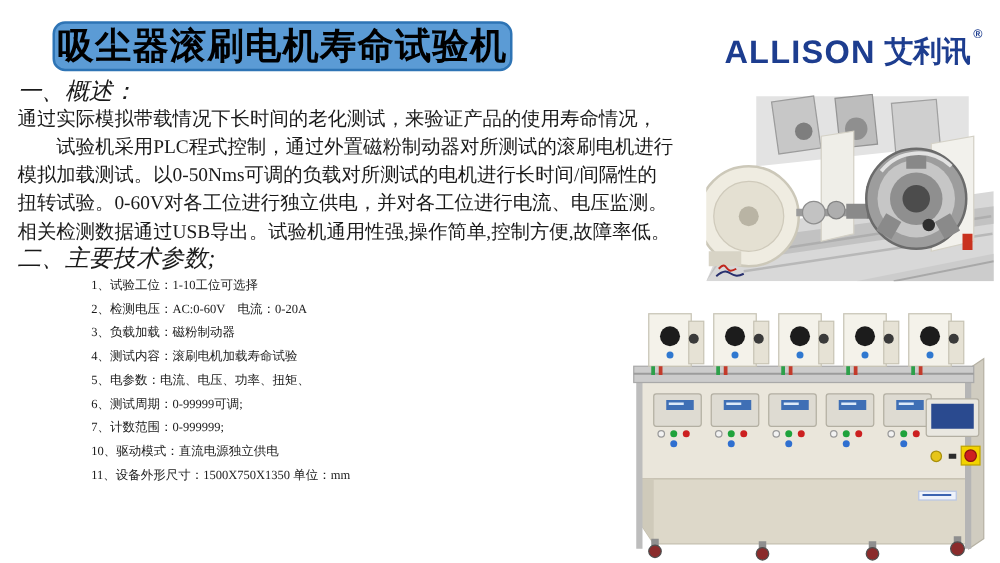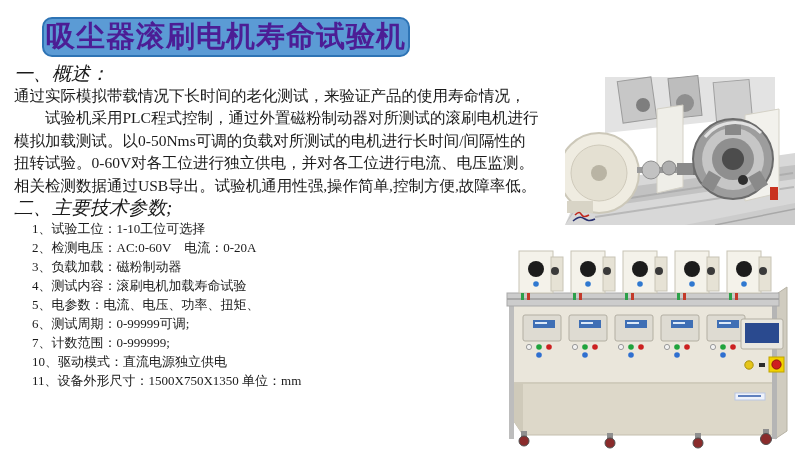--- a/index.html
+++ b/index.html
@@ -5,49 +5,54 @@
   html,body{margin:0;padding:0;background:#ffffff;}
   .page{
     position:relative;width:800px;height:450px;background:#ffffff;overflow:hidden;
     font-family:"Liberation Serif","DejaVu Serif",serif;color:#1a1a1a;
   }
   
   .title-banner{
     position:absolute;left:42px;top:17px;width:368px;height:40px;
     background:#5b9bd5;border:2px solid #2e74b5;border-radius:10px;
     display:flex;align-items:center;justify-content:center;
-    font-size:29px;font-weight:bold;letter-spacing:1px;color:#4c1d95;
+    font-size:29px;font-weight:bold;letter-spacing:1px;color:#000000;
     box-sizing:border-box;
   }
   .logo{
     position:absolute;right:14px;top:26px;display:flex;align-items:flex-start;
     font-family:"Liberation Sans","DejaVu Sans",sans-serif;color:#1d3d8f;
   }
   .logo .brand{font-size:26px;font-weight:bold;letter-spacing:1px;line-height:30px;}
   .logo .brand-cn{font-size:23px;font-weight:bold;margin-left:7px;line-height:31px;}
   .logo .reg{font-size:10px;font-weight:bold;margin-left:2px;line-height:12px;position:relative;top:-4px;}
   
   .body-text{position:absolute;left:14px;top:63px;width:552px;}
   .overview-heading,.specs-heading{font-size:19px;line-height:22px;white-space:nowrap;font-style:italic;}
   .ov-line{font-size:15.5px;line-height:22.4px;white-space:nowrap;}
   .ov-line.ind{padding-left:2em;}
   .specs-list{margin:0;padding:0 0 0 18px;list-style:none;}
-  .specs-list li{font-size:13px;line-height:19px;white-space:nowrap;}
+  .specs-list li{font-size:10px;line-height:19px;white-space:nowrap;margin-left:41px;}
   
   .photo1{position:absolute;left:565px;top:75px;width:230px;height:150px;}
   .photo2{position:absolute;left:495px;top:235px;width:305px;height:215px;}
   svg{display:block;}
 </style>
 </head>
 <body>
 
 <div class="page">
 
   <div class="title-banner">吸尘器滚刷电机寿命试验机</div>
 
+  <div class="logo">
+    <span class="brand">ALLISON</span>
+    <span class="brand-cn">艾利讯</span>
+    <span class="reg">®</span>
+  </div>
 
   <div class="body-text">
     <div class="overview-heading">一、概述：</div>
     <div class="ov-line">通过实际模拟带载情况下长时间的老化测试，来验证产品的使用寿命情况，</div>
     <div class="ov-line ind">试验机采用PLC程式控制，通过外置磁粉制动器对所测试的滚刷电机进行</div>
     <div class="ov-line">模拟加载测试。以0-50Nms可调的负载对所测试的电机进行长时间/间隔性的</div>
     <div class="ov-line">扭转试验。0-60V对各工位进行独立供电，并对各工位进行电流、电压监测。</div>
     <div class="ov-line">相关检测数据通过USB导出。试验机通用性强,操作简单,控制方便,故障率低。</div>
     <div class="specs-heading">二、主要技术参数;</div>
     <ul class="specs-list">

